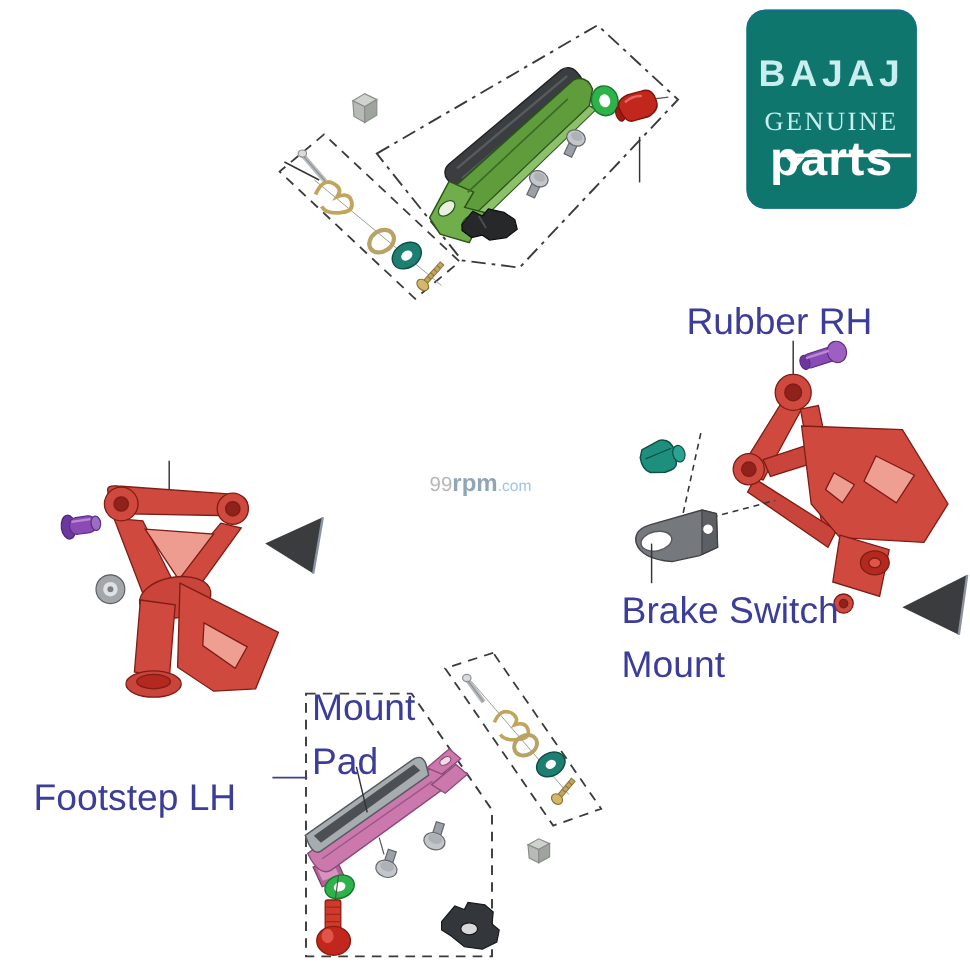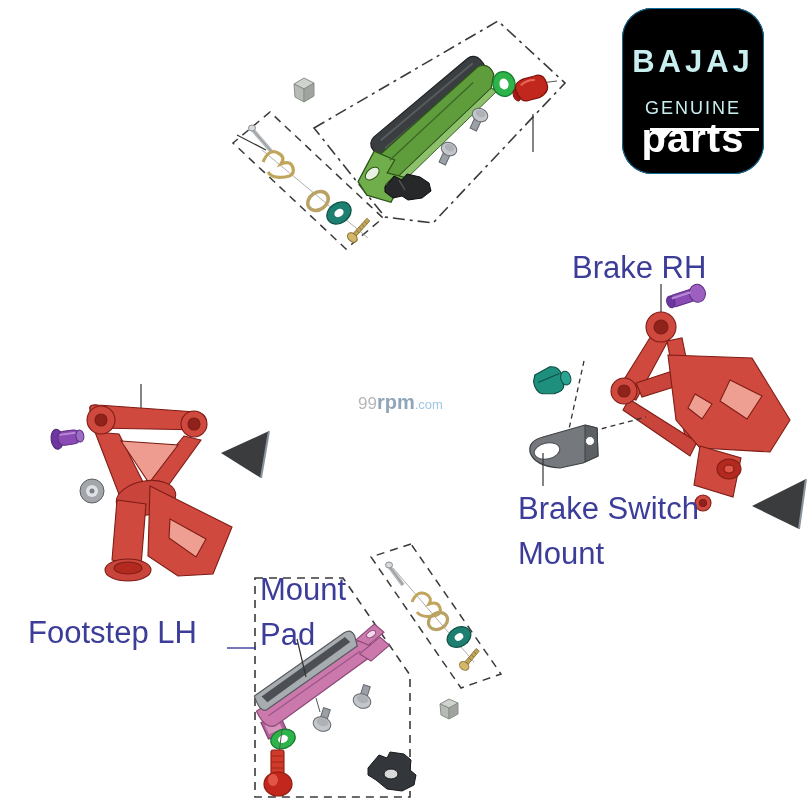--- a/index.html
+++ b/index.html
@@ -2,24 +2,24 @@
 <html><head>
 <meta charset="utf-8">
 <style>
   html,body{margin:0;padding:0;background:#ffffff;}
   #stage{position:relative;width:808px;height:808px;background:#ffffff;overflow:hidden;
          font-family:"Liberation Sans",sans-serif;}
   #diagram-svg{position:absolute;left:0;top:0;}
   .lbl{position:absolute;color:#3c3c99;font-size:31px;line-height:45px;white-space:nowrap;
        font-family:"Liberation Sans",sans-serif;}
   
-  .logo{position:absolute;left:622px;top:8px;width:142px;height:166px;background:#000000;
-        border-radius:30px;text-align:center;box-shadow:0 0 0 1px #0f6e99 inset;}
+  .logo{position:absolute;left:622px;top:8px;width:142px;height:166px;background:#0f766e;
+        border-radius:16px;text-align:center;box-shadow:0 0 0 1px #0f6e99 inset;}
   .logo-brand{margin-top:36px;font-size:31px;font-weight:bold;color:#c9eef0;letter-spacing:4px;}
-  .logo-genuine{margin-top:18px;font-size:18px;color:#c9eef0;letter-spacing:2px;}
+  .logo-genuine{margin-top:8px;font-size:22px;color:#c9eef0;letter-spacing:2px;font-family:Liberation Serif, serif;}
   .logo-parts{margin-top:-3px;font-size:40px;font-weight:bold;color:#ffffff;letter-spacing:1px;}
   .logo-underline{position:absolute;left:28px;top:120px;width:109px;height:3px;background:#ffffff;}
   .logo-arrow{position:absolute;left:33px;top:123px;width:0;height:0;
               border-left:8px solid transparent;border-right:8px solid transparent;
               border-top:9px solid #ffffff;}
 </style>
 </head>
 <body>
 
 <div id="stage">
@@ -272,30 +272,30 @@
       <path d="M368,768 l11,-13 8,3 3,-6 14,2 7,6 -1,10 6,5 -2,10 -12,6 -15,-2 -11,-9 -8,-5 z" fill="#33363a" stroke="#17191b" stroke-width="1"></path>
       <ellipse cx="391" cy="774" rx="7" ry="5" fill="#d8d8d8" stroke="#17191b"></ellipse>
     </g>
 
     <line x1="227" y1="648" x2="256" y2="648" stroke="#3c3c99" stroke-width="1.4"></line>
   </g>
 
   <text x="358" y="409" font-family="Liberation Sans, sans-serif" font-size="17" fill="#b5b7b9"><tspan>99</tspan><tspan font-size="20" font-weight="bold" fill="#8fa6b8">rpm</tspan><tspan font-size="13" fill="#9fc6e4">.com</tspan></text>
 </svg>
 
-<div class="lbl" style="left:572px;top:245px">Brake RH</div>
+<div class="lbl" style="left:572px;top:245px">Rubber RH</div>
 <div class="lbl" style="left:518px;top:486px">
   <div>Brake Switch</div>
   <div>Mount</div>
 </div>
 <div class="lbl" style="left:260px;top:567px">
   <div>Mount</div>
   <div>Pad</div>
 </div>
-<div class="lbl" style="left:28px;top:610px">Footstep LH</div>
+<div class="lbl" style="left:28px;top:642px">Footstep LH</div>
 
 <div class="logo">
   <div class="logo-brand">BAJAJ</div>
   <div class="logo-genuine">GENUINE</div>
   <div class="logo-parts">parts</div>
   <div class="logo-underline"></div>
   <div class="logo-arrow"></div>
 </div>
 
 </div>

